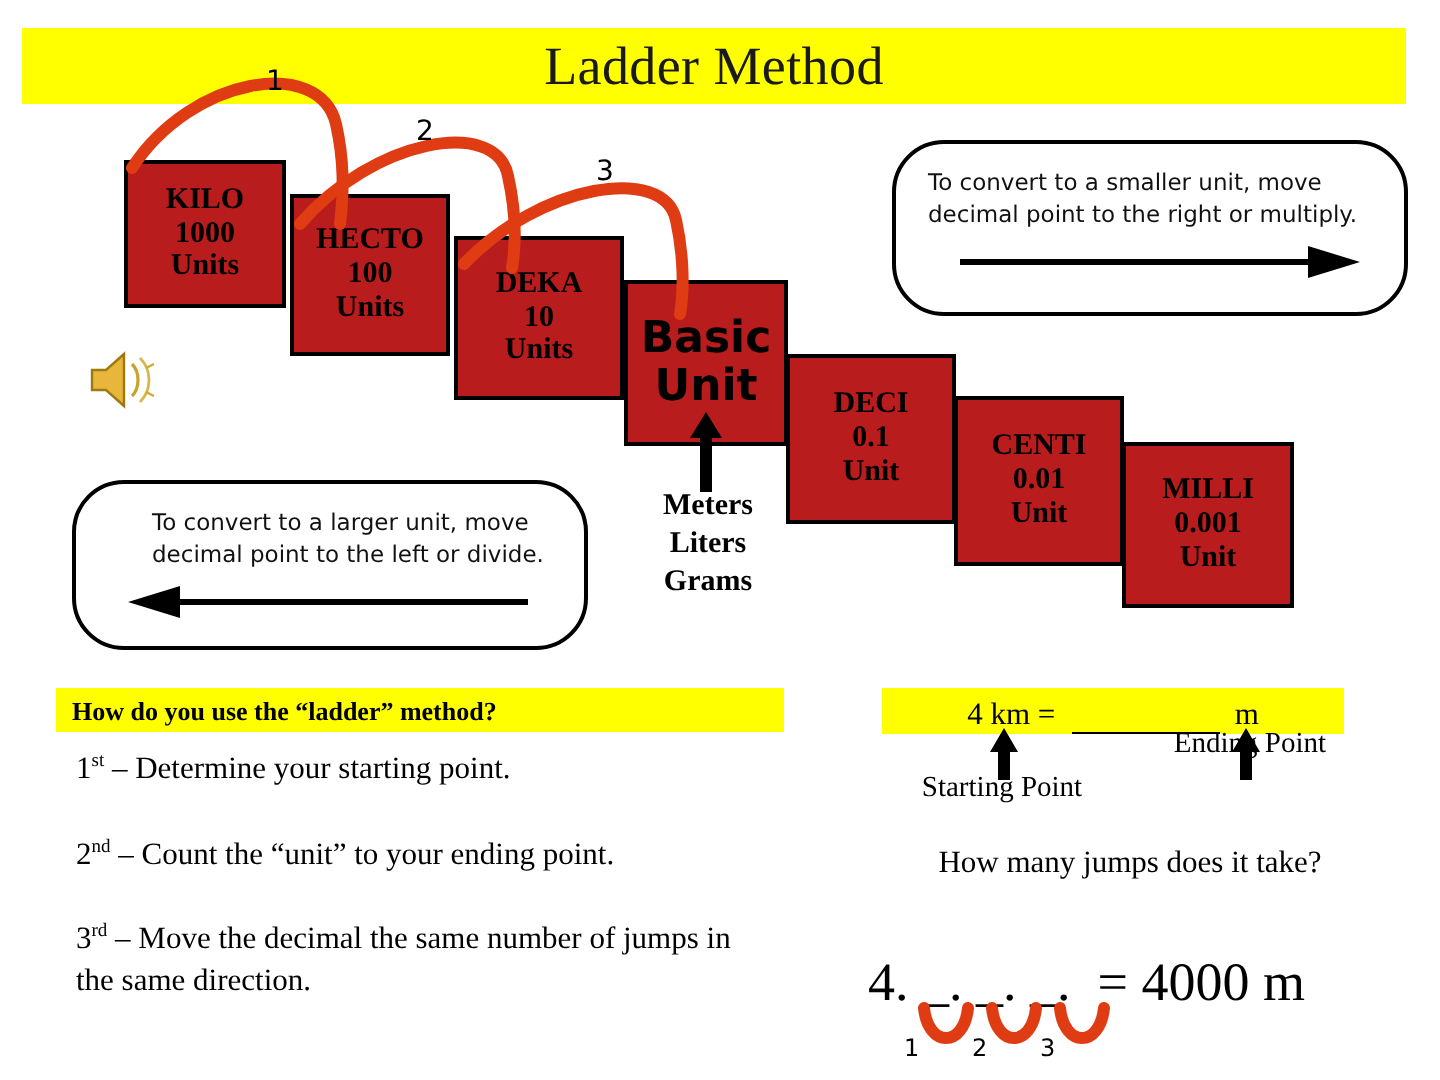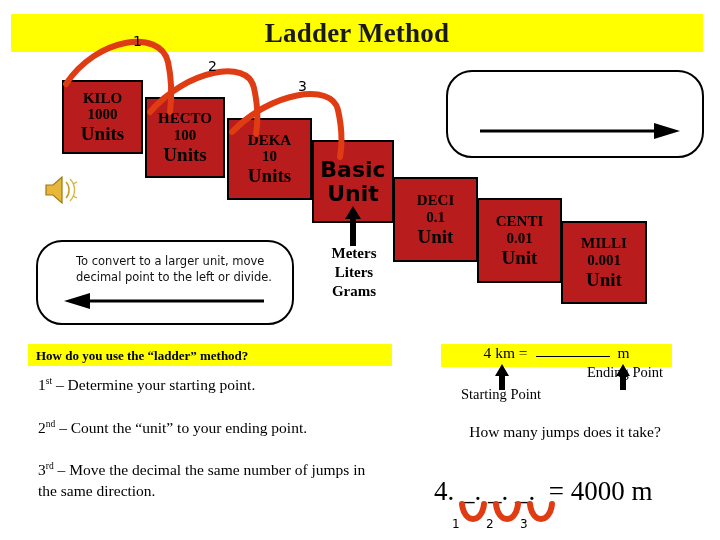--- a/index.html
+++ b/index.html
@@ -14,42 +14,42 @@
 
   
   #title-bar{
     position:absolute;left:11px;top:14px;width:692px;height:38px;
     background:#ffff00;
   }
   #title-text{
     position:absolute;left:11px;top:14px;width:692px;height:38px;
     display:flex;align-items:center;justify-content:center;
     font-family:"Liberation Serif", serif;
-    font-size:27px;font-weight:bold;color:#1a1a1a;
+    font-size:27px;font-weight:normal;color:#1a1a1a;
     letter-spacing:0.2px;
     z-index:6;
   }
 
   
   .step-box{
     position:absolute;
     background:#b91c1c;
     border:2px solid #000000;
     box-sizing:border-box;
     display:flex;flex-direction:column;
     align-items:center;justify-content:center;
     font-family:"Liberation Serif", serif;
     font-weight:bold;
     color:#000000;
     line-height:1.12;
     text-align:center;
   }
   .step-box .l1{font-size:15px;}
   .step-box .l2{font-size:15px;}
-  .step-box .l3{font-size:19px;}
+  .step-box .l3{font-size:15px;}
 
   #box-kilo  {left:62px; top:80px;  width:81px;  height:74px;  z-index:20;}
   #box-hecto {left:145px;top:97px;  width:80px;  height:81px;  z-index:19;}
   #box-deka  {left:227px;top:118px; width:85px;  height:82px;  z-index:18;}
   #box-basic {left:312px;top:140px; width:82px;  height:83px;  z-index:17;}
   #box-deci  {left:393px;top:177px; width:85px;  height:85px;  z-index:16;}
   #box-centi {left:477px;top:198px; width:85px;  height:85px;  z-index:15;}
   #box-milli {left:561px;top:221px; width:86px;  height:83px;  z-index:14;}
 
   #box-basic{font-family:"DejaVu Sans", sans-serif;}
@@ -124,21 +124,21 @@
   #step-3{left:38px;top:460px;width:350px;}
   .step-line sup{font-size:9.5px;vertical-align:super;}
 
   
   #eq-bar{
     position:absolute;left:441px;top:344px;width:231px;height:23px;
     background:#ffff00;z-index:4;
   }
   #eq-text{
     position:absolute;left:441px;top:344px;width:231px;height:23px;
-    display:flex;align-items:flex-start;justify-content:center;
+    display:flex;align-items:flex-end;justify-content:center;
     font-family:"Liberation Serif", serif;
     font-size:15.5px;color:#000;z-index:5;white-space:pre;
   }
   #eq-blank{
     display:inline-block;width:74px;border-bottom:1.6px solid #000;
     margin:0 4px;height:12px;
   }
   #pointer-arrows{position:absolute;left:441px;top:364px;width:231px;height:26px;z-index:6;}
   #label-start{
     position:absolute;left:441px;top:386px;width:120px;text-align:center;
@@ -224,20 +224,24 @@
   <svg id="basic-arrow" viewBox="0 0 16 40">
     <polygon points="8,0 16,13 11,13 11,40 5,40 5,13 0,13" fill="#000"></polygon>
   </svg>
   <div id="basic-unit-names">
     <div>Meters</div>
     <div>Liters</div>
     <div>Grams</div>
   </div>
 
   <div class="callout" id="callout-right">
+    <div class="ctext">
+      <div>To convert to a smaller unit, move</div>
+      <div>decimal  point to the right or multiply.</div>
+    </div>
     <svg class="h-arrow" style="left:32px;top:50px;width:200px;height:18px;" viewBox="0 0 200 18">
       <line x1="0" y1="9" x2="180" y2="9" stroke="#000" stroke-width="3"></line>
       <polygon points="200,9 174,1 174,17" fill="#000"></polygon>
     </svg>
   </div>
 
   <div class="callout" id="callout-left">
     <div class="ctext">
       <div>To convert to a larger unit, move</div>
       <div>decimal  point to the left or divide.</div>

